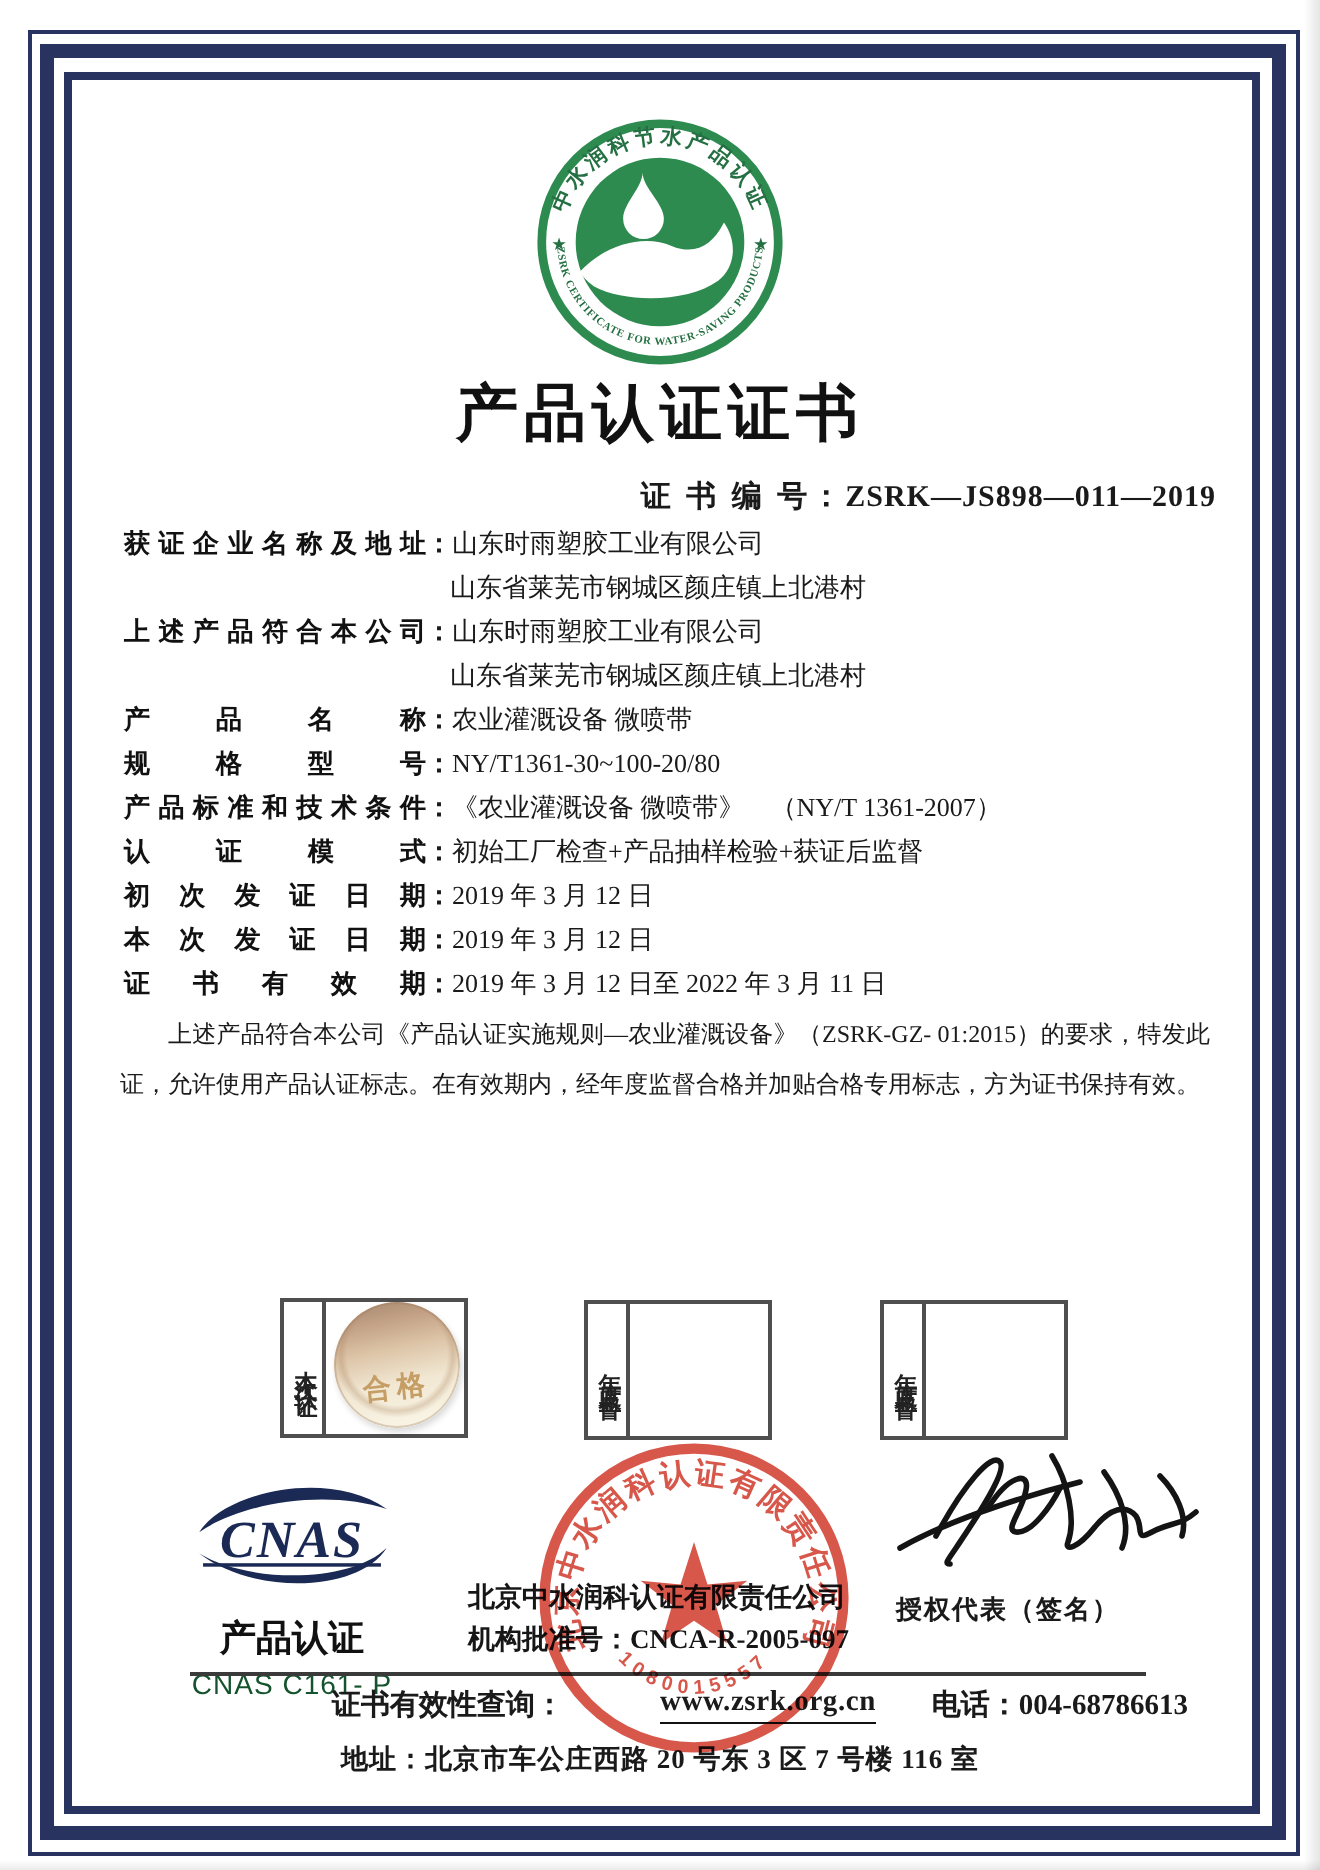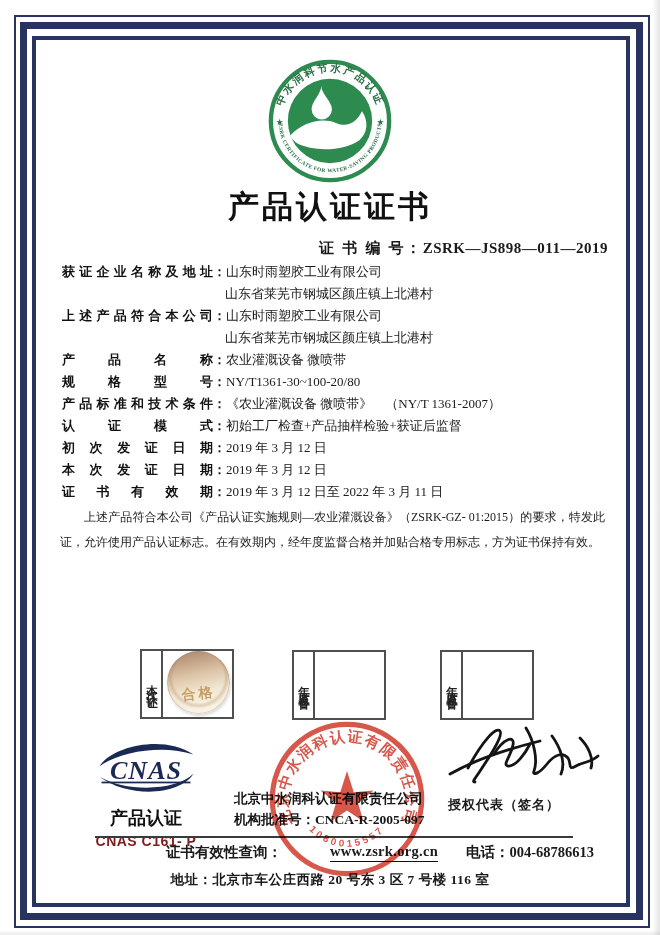--- a/index.html
+++ b/index.html
@@ -14,21 +14,21 @@
   .frame{position:absolute;pointer-events:none;}
   .f-thin {left:14px;top:15px;right:10px;bottom:7px;border:2px solid #28335f;}
   .f-mid  {left:20px;top:22px;right:17px;bottom:15px;border:7px solid #28335f;}
   .f-inner{left:32px;top:36px;right:30px;bottom:28px;border:4px solid #28335f;}
   
   .logo{position:absolute;left:267px;top:58px;width:126px;height:126px;}
   .doc-title{position:absolute;left:0;top:186px;width:100%;text-align:center;
        font-family:"Liberation Sans","DejaVu Sans",sans-serif;font-weight:800;
        font-size:31px;letter-spacing:3px;color:#111;}
   .cert-no{position:absolute;top:239px;right:52px;font-size:15px;}
-  .cert-no .lbl{font-family:Liberation Sans, sans-serif;font-weight:700;letter-spacing:2px;}
+  .cert-no .lbl{font-family:Liberation Serif, serif;font-weight:700;letter-spacing:2px;}
   .cert-no .val{font-weight:600;letter-spacing:.5px;}
   
   .fields{position:absolute;left:62px;top:261px;width:548px;font-size:13px;}
   .frow{line-height:22px;white-space:nowrap;}
   .flabel{display:inline-block;width:151px;text-align:justify;text-align-last:justify;
        font-family:"Liberation Sans","DejaVu Sans",sans-serif;font-weight:700;color:#111;vertical-align:bottom;}
   .fcolon{font-family:"Liberation Sans",sans-serif;font-weight:700;}
   .fval{font-weight:400;}
   .fcont{padding-left:163px;line-height:22px;}
   
@@ -44,21 +44,21 @@
        background:
         radial-gradient(circle at 50% 42%,rgba(255,255,255,0) 52%,rgba(170,130,95,.30) 58%,rgba(255,255,255,0) 65%),
         linear-gradient(168deg,#a98a70 4%,#c3a287 20%,#dcc3a6 38%,#f1e7d2 62%,#f8f3e3 88%);
        box-shadow:0 0 0 1px rgba(160,130,100,.35) inset, 1px 2px 3px rgba(0,0,0,.15);}
   .sticker span{position:absolute;left:0;bottom:11px;width:100%;text-align:center;
        color:#c59e66;font-size:14px;font-weight:700;letter-spacing:3px;transform:rotate(-6deg);}
   
   .cnas{position:absolute;left:88px;top:741px;width:116px;text-align:center;
        font-family:"Liberation Sans","DejaVu Sans",sans-serif;color:#15224d;}
   .cnas .t1{font-size:18px;font-weight:700;margin-top:3px;color:#111;}
-  .cnas .t2{font-size:14px;font-weight:700;letter-spacing:.5px;margin-top:3px;color:#7f1d1d;}
+  .cnas .t2{font-size:14px;font-weight:400;letter-spacing:.5px;margin-top:3px;color:#14532d;}
   .issuer{position:absolute;left:234px;top:788px;width:230px;font-size:13.5px;
        line-height:21px;font-weight:600;color:#161616;}
   .seal{position:absolute;left:264px;top:716px;width:166px;height:166px;
        opacity:.85;mix-blend-mode:multiply;z-index:5;}
   .signature{position:absolute;left:428px;top:708px;width:195px;height:88px;z-index:2;}
   .sig-label{position:absolute;left:448px;top:796px;width:170px;font-size:13px;
        font-weight:600;letter-spacing:1px;}
   .rule{position:absolute;left:95px;top:836px;width:478px;border-top:2px solid #3a3a3a;}
   .footer1{position:absolute;left:62px;top:843px;width:546px;display:flex;font-size:14.5px;font-weight:600;}
   .footer1 .q{margin-left:104px;}

